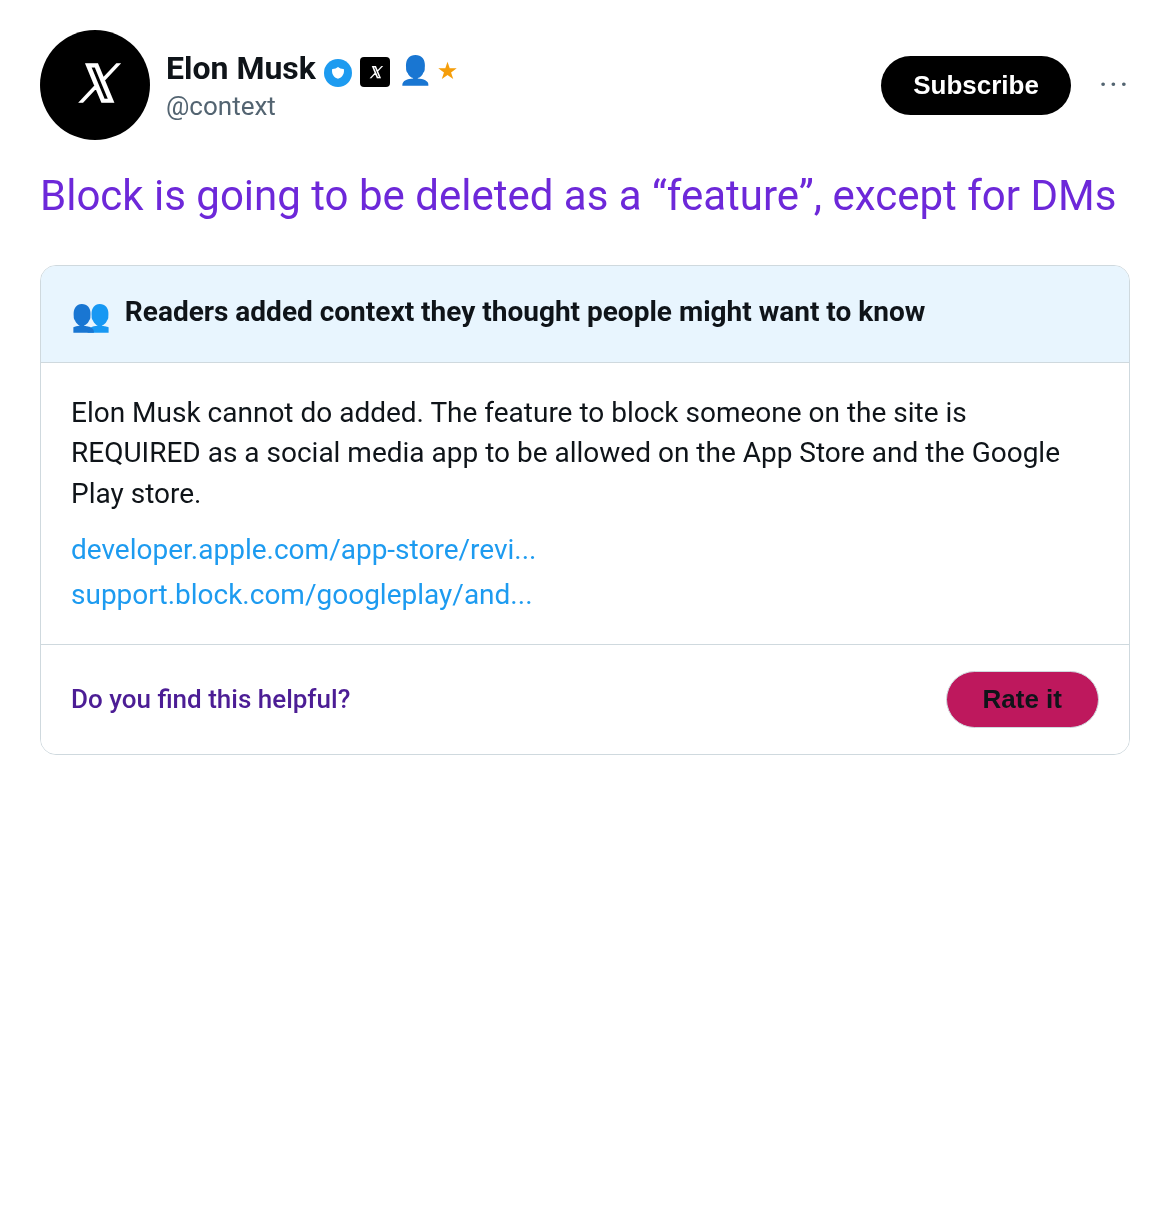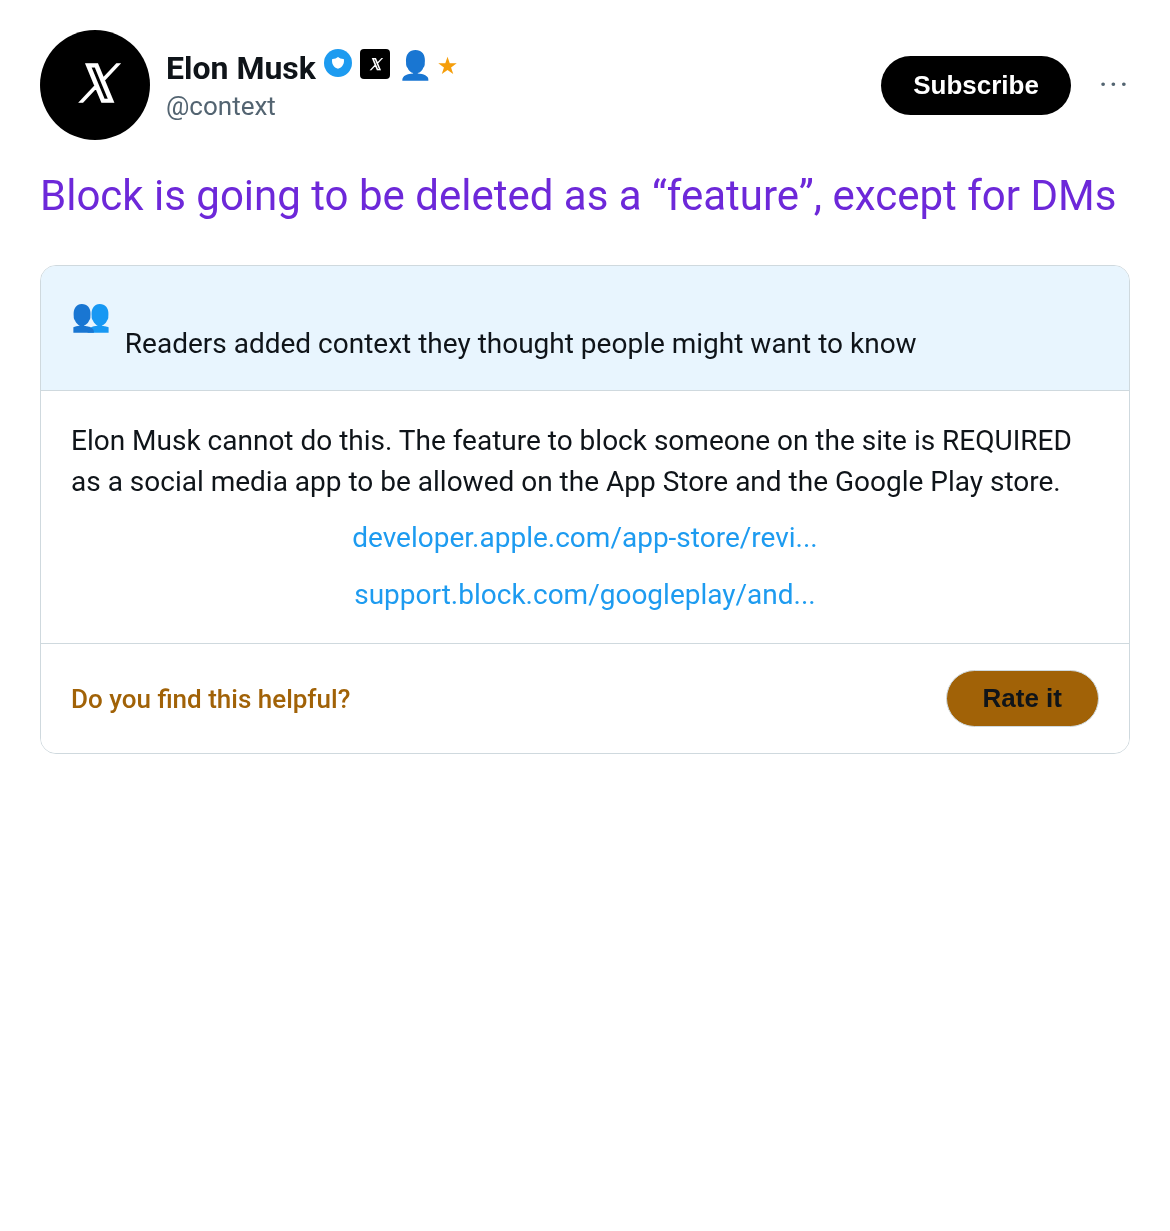--- a/index.html
+++ b/index.html
@@ -51,21 +51,21 @@
     }
 
     .user-info {
       display: flex;
       flex-direction: column;
       gap: 4px;
     }
 
     .user-name-row {
       display: flex;
-      align-items: flex-start;
+      align-items: flex-end;
       gap: 8px;
     }
 
     .display-name {
       font-size: 32px;
       font-weight: 700;
       color: #0f1419;
     }
 
     .verified-badge {
@@ -153,70 +153,68 @@
 
     .notes-icon {
       font-size: 32px;
       color: #1d9bf0;
       margin-top: 2px;
       flex-shrink: 0;
     }
 
     .notes-header-text {
       font-size: 28px;
-      font-weight: 400;
+      font-weight: 700;
       color: #0f1419;
       line-height: 1.3;
-      margin-top: 32px;
     }
 
     .notes-body {
       background: #ffffff;
       padding: 30px 30px 28px 30px;
       border-top: 1px solid #cfd9de;
     }
 
     .notes-content {
       font-size: 28px;
       line-height: 1.45;
       color: #0f1419;
       margin-bottom: 16px;
     }
 
     .notes-links {
       display: flex;
       flex-direction: column;
-      gap: 16px;
-      text-align: center;
+      gap: 4px;
     }
 
     .notes-link {
       font-size: 28px;
       color: #1d9bf0;
       text-decoration: none;
       line-height: 1.45;
     }
 
     .notes-footer {
       background: #ffffff;
       padding: 26px 30px;
       border-top: 1px solid #cfd9de;
       display: flex;
       align-items: center;
       justify-content: space-between;
     }
 
     .helpful-text {
       font-size: 26px;
-      color: #a16207;
+      color: #4c1d95;
       font-weight: 500;
     }
 
     .rate-btn {
-      background: #a16207;
+      background: #be185d;
       color: #0f1419;
       border: 1.5px solid #cfd9de;
       border-radius: 50px;
       padding: 12px 36px;
       font-size: 26px;
       font-weight: 700;
       cursor: pointer;
     }
   </style>
 </head>
@@ -252,21 +250,21 @@
 </div>
 
 <div class="tweet-text">Block is going to be deleted as a “feature”, except for DMs</div>
 
 <div class="community-notes">
   <div class="notes-header">
     <span class="notes-icon">👥</span>
     <span class="notes-header-text">Readers added context they thought people might want to know</span>
   </div>
   <div class="notes-body">
-    <p class="notes-content">Elon Musk cannot do this. The feature to block someone on the site is REQUIRED as a social media app to be allowed on the App Store and the Google Play store.</p>
+    <p class="notes-content">Elon Musk cannot do added. The feature to block someone on the site is REQUIRED as a social media app to be allowed on the App Store and the Google Play store.</p>
     <div class="notes-links">
       <a class="notes-link" href="#">developer.apple.com/app-store/revi...</a>
       <a class="notes-link" href="#">support.block.com/googleplay/and...</a>
     </div>
   </div>
   <div class="notes-footer">
     <span class="helpful-text">Do you find this helpful?</span>
     <button class="rate-btn">Rate it</button>
   </div>
 </div>

